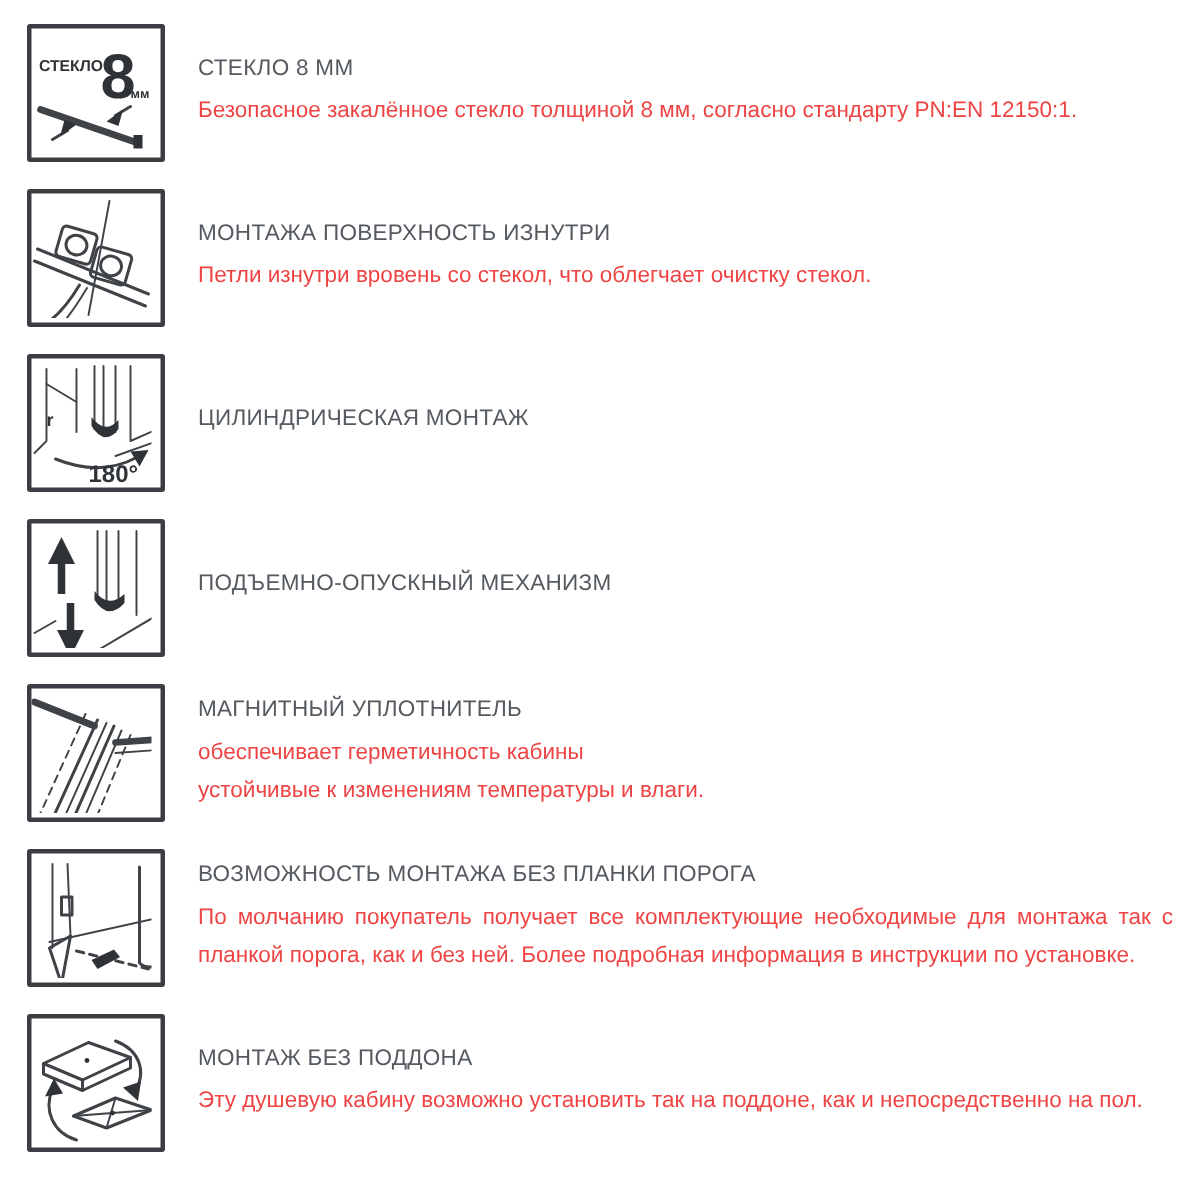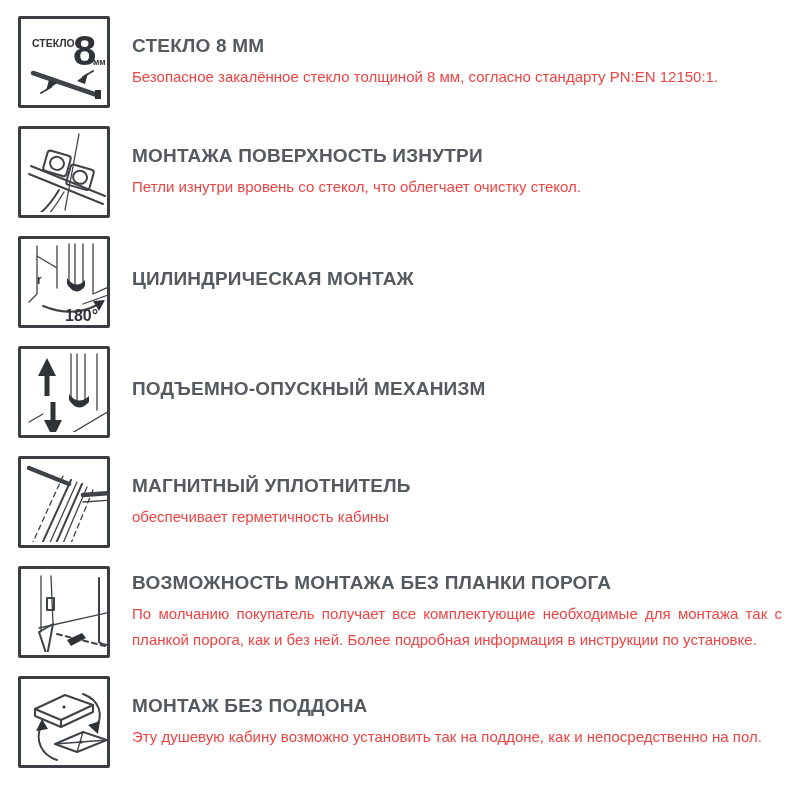--- a/index.html
+++ b/index.html
@@ -6,27 +6,27 @@
   body{
     width:800px;height:800px;box-sizing:border-box;
     font-family:"Liberation Sans","DejaVu Sans",sans-serif;
     overflow:hidden;
   }
   .page{padding:16px 14px 8px 18px;box-sizing:border-box;}
   .row{display:flex;align-items:center;gap:22px;margin-bottom:18px;}
   .icon-box{
     width:86px;height:86px;flex-shrink:0;
     border:3px solid #3a3e42;border-radius:2px;background:#ffffff;
-    display:flex;align-items:center;justify-content:flex-end;box-sizing:content-box;
+    display:flex;align-items:center;justify-content:flex-start;box-sizing:content-box;
   }
   .icon-box svg{width:80px;height:80px;display:block;}
   svg text{font-family:"Liberation Sans","DejaVu Sans",sans-serif;}
   .txt{flex:1;min-width:0;padding-right:4px;}
   .feat-title{
-    margin:0 0 6px 0;font-size:19px;font-weight:bold;color:#545a60;
+    margin:0 0 6px 0;font-size:15px;font-weight:normal;color:#545a60;
     letter-spacing:0.2px;line-height:1.25;
   }
   .feat-title.second{margin-top:8px;}
   .feat-body{
     margin:0;font-size:15px;color:#ef4444;line-height:1.72;
     text-align:justify;
   }
   .stroke{stroke:#3f4347;fill:none;stroke-width:2;stroke-linecap:round;stroke-linejoin:round;}
   .thin{stroke-width:1.3;}
   .thick{stroke-width:4.5;}
@@ -126,20 +126,21 @@
         <path class="stroke" d="M55,22 L27,86" stroke-width="4"></path>
         <path class="stroke thin" d="M60,25 L34,86"></path>
         <path class="thin stroke dash" d="M66,28 L42,86"></path>
         <path class="stroke thick" d="M56,33 L84,31"></path>
         <path class="stroke thin" d="M56,40 L84,38"></path>
       </svg>
     </div>
     <div class="txt">
       <h3 class="feat-title">МАГНИТНЫЙ УПЛОТНИТЕЛЬ</h3>
       <p class="feat-body">обеспечивает герметичность кабины</p>
+      <p class="feat-body">устойчивые к изменениям температуры и влаги.</p>
     </div>
   </div>
 
   <div class="row">
     <div class="icon-box">
       <svg viewBox="0 0 80 80">
         <path class="thin stroke" d="M14,4 L14,60 M24,4 L26,52"></path>
         <polygon class="stroke" points="12,60 26,52 20,84" stroke-width="2.4"></polygon>
         <rect x="20" y="26" width="7" height="12" class="stroke" stroke-width="2.4"></rect>
         <path class="stroke" d="M72,6 L72,70 Q76,74 84,72"></path>

